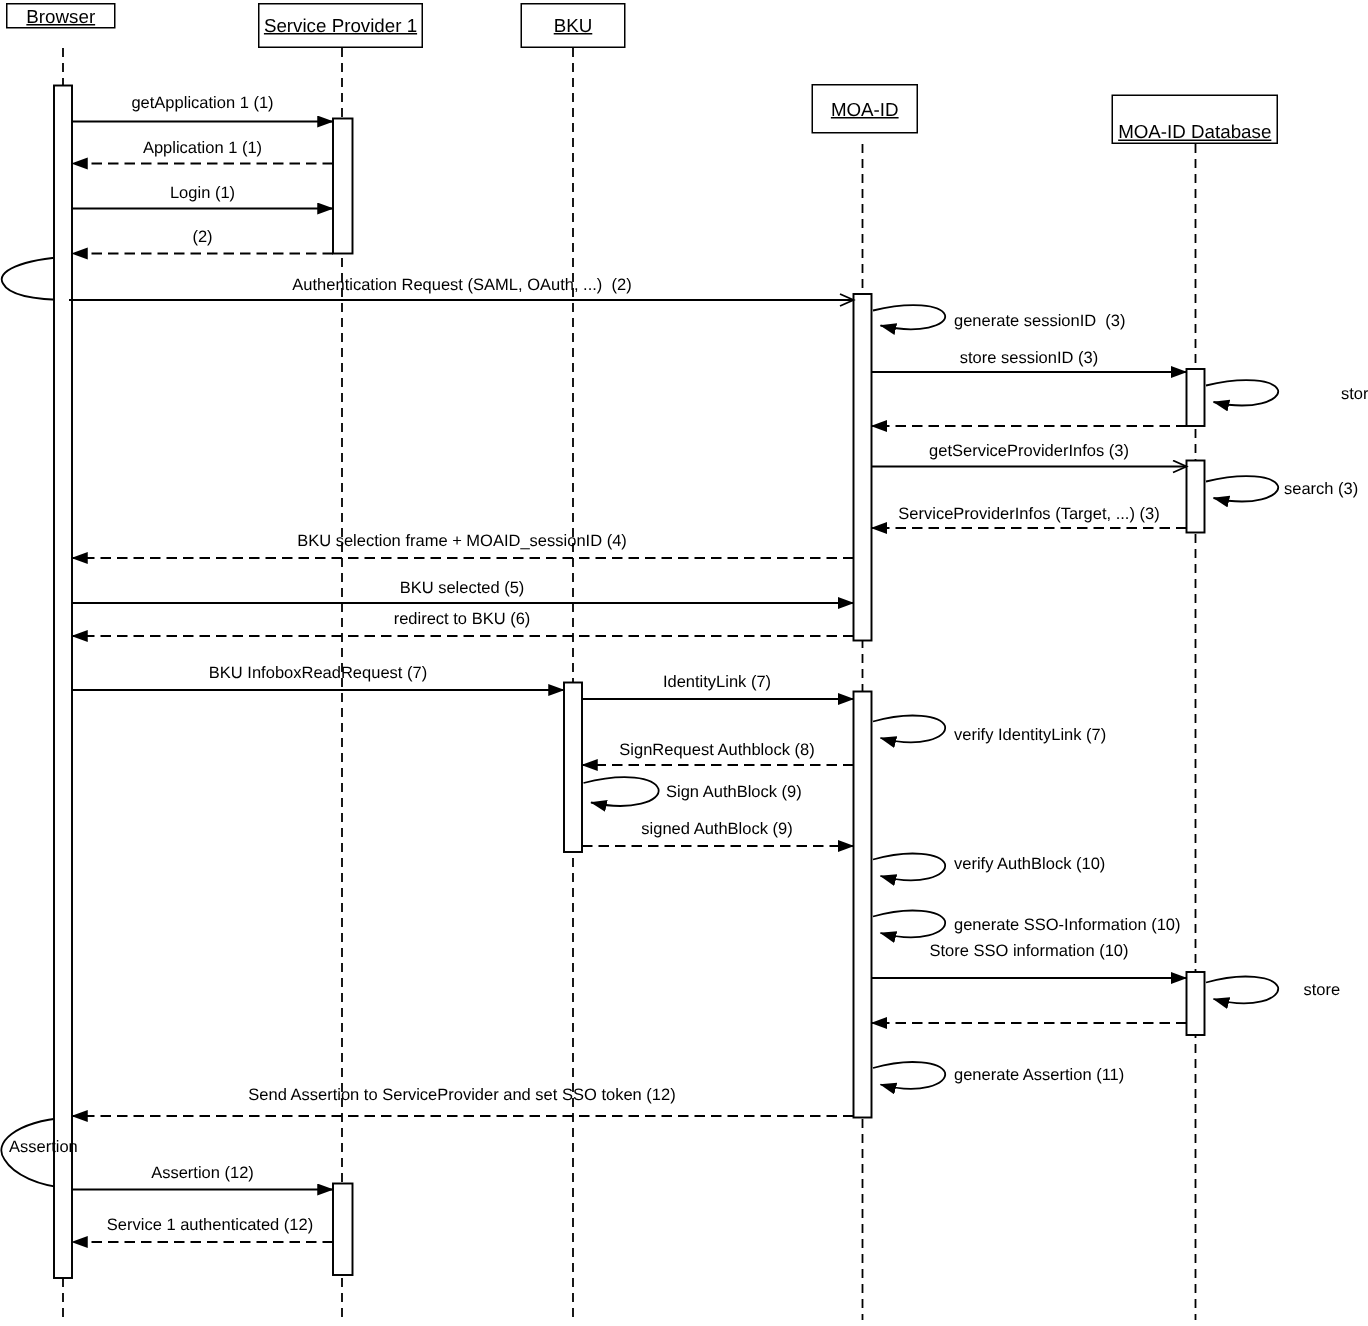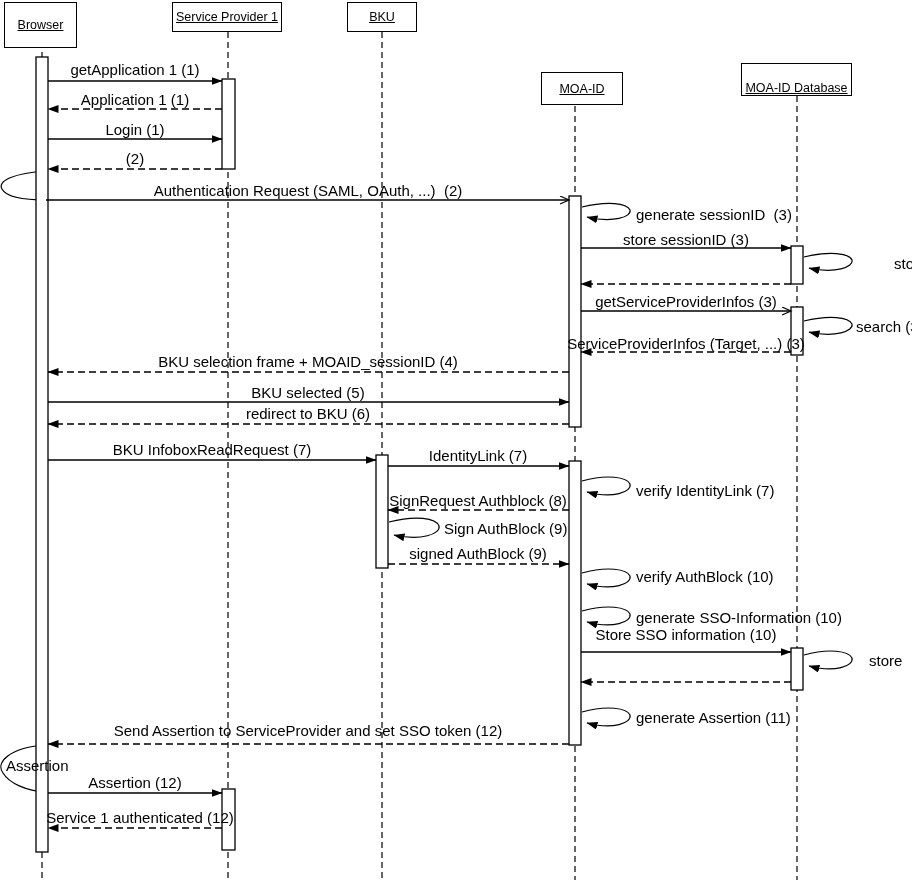--- a/index.html
+++ b/index.html
@@ -16,21 +16,21 @@
     border:1.4px solid #000;
     background:#fff;
     display:flex;align-items:center;justify-content:center;
     font-size:12.5px;color:#000;
     box-sizing:border-box;
     white-space:nowrap;
   }
   .actor span{text-decoration:underline;}
   .lbl{
     position:absolute;
-    font-size:15px;line-height:13px;color:#000;
+    font-size:11px;line-height:13px;color:#000;
     white-space:pre;
   }
   .lbl.c{transform:translateX(-50%);}
 </style>
 </head>
 <body>
 
 <div class="stage">
 
   <svg width="912" height="884" viewBox="0 0 912 884">
@@ -101,30 +101,30 @@
       <path d="M804,321 C829,315 849,317 852,324 C854,331 835,338 809,332" marker-end="url(#af)"></path>
       <path d="M582,481 C607,474 627,477 630,484 C632,492 613,499 587,492" marker-end="url(#af)"></path>
       <path d="M389,522 C416,515 436,518 439,526 C441,534 421,541 394,535" marker-end="url(#af)"></path>
       <path d="M582,573 C607,566 627,569 630,576 C632,584 613,591 587,584" marker-end="url(#af)"></path>
       <path d="M582,611 C607,604 627,607 630,614 C632,622 613,629 587,622" marker-end="url(#af)"></path>
       <path d="M804,655 C829,648 849,651 852,658 C854,666 835,673 809,666" marker-end="url(#af)"></path>
       <path d="M582,712 C607,705 627,708 630,715 C632,723 613,730 587,723" marker-end="url(#af)"></path>
     </g>
   </svg>
 
-  <div class="actor" style="left:4px;top:2px;width:73px;height:46px;">
+  <div class="actor" style="left:4px;top:2px;width:73px;height:17px;">
       <span>Browser</span>
     </div>
   <div class="actor" style="left:172px;top:2px;width:110px;height:30px;">
       <span>Service Provider 1</span>
     </div>
   <div class="actor" style="left:347px;top:2px;width:70px;height:30px;">
       <span>BKU</span>
     </div>
-  <div class="actor" style="left:541px;top:72px;width:82px;height:33px;">
+  <div class="actor" style="left:541px;top:56px;width:71px;height:33px;">
       <span>MOA-ID</span>
     </div>
   <div class="actor" style="left:741px;top:63px;width:111px;height:33px;align-items:flex-end;">
       <span>MOA-ID Database</span>
     </div>
 
   <span class="lbl c" style="left:135px;top:63px;">getApplication 1 (1)</span>
   <span class="lbl c" style="left:135px;top:93px;">Application 1 (1)</span>
   <span class="lbl c" style="left:135px;top:123px;">Login (1)</span>
   <span class="lbl c" style="left:135px;top:152px;">(2)</span>

